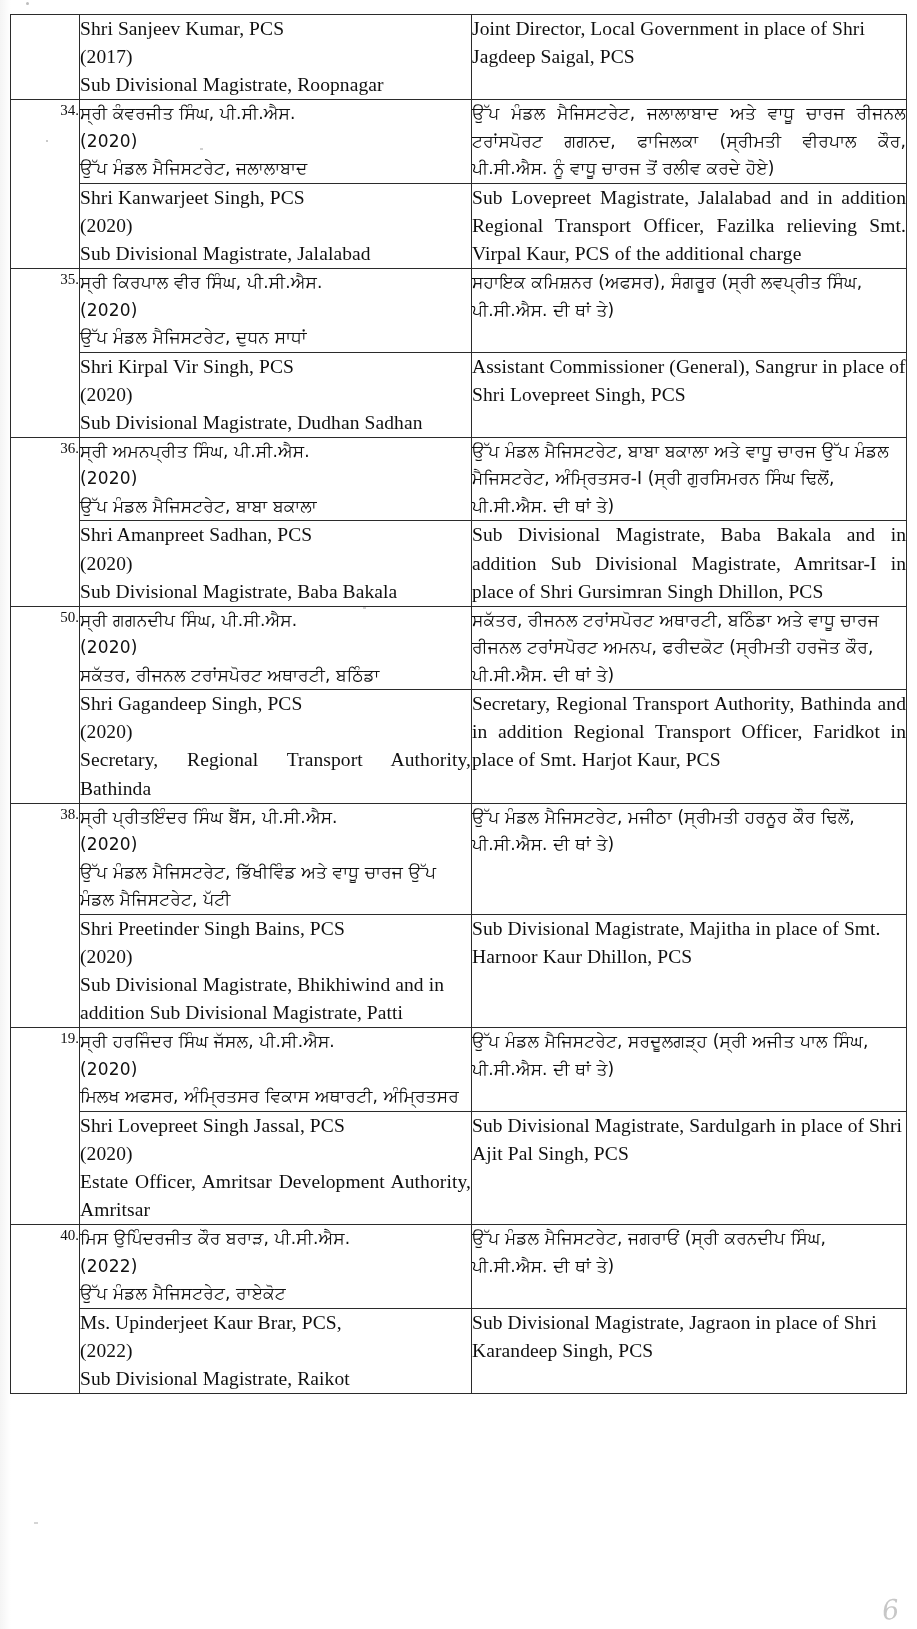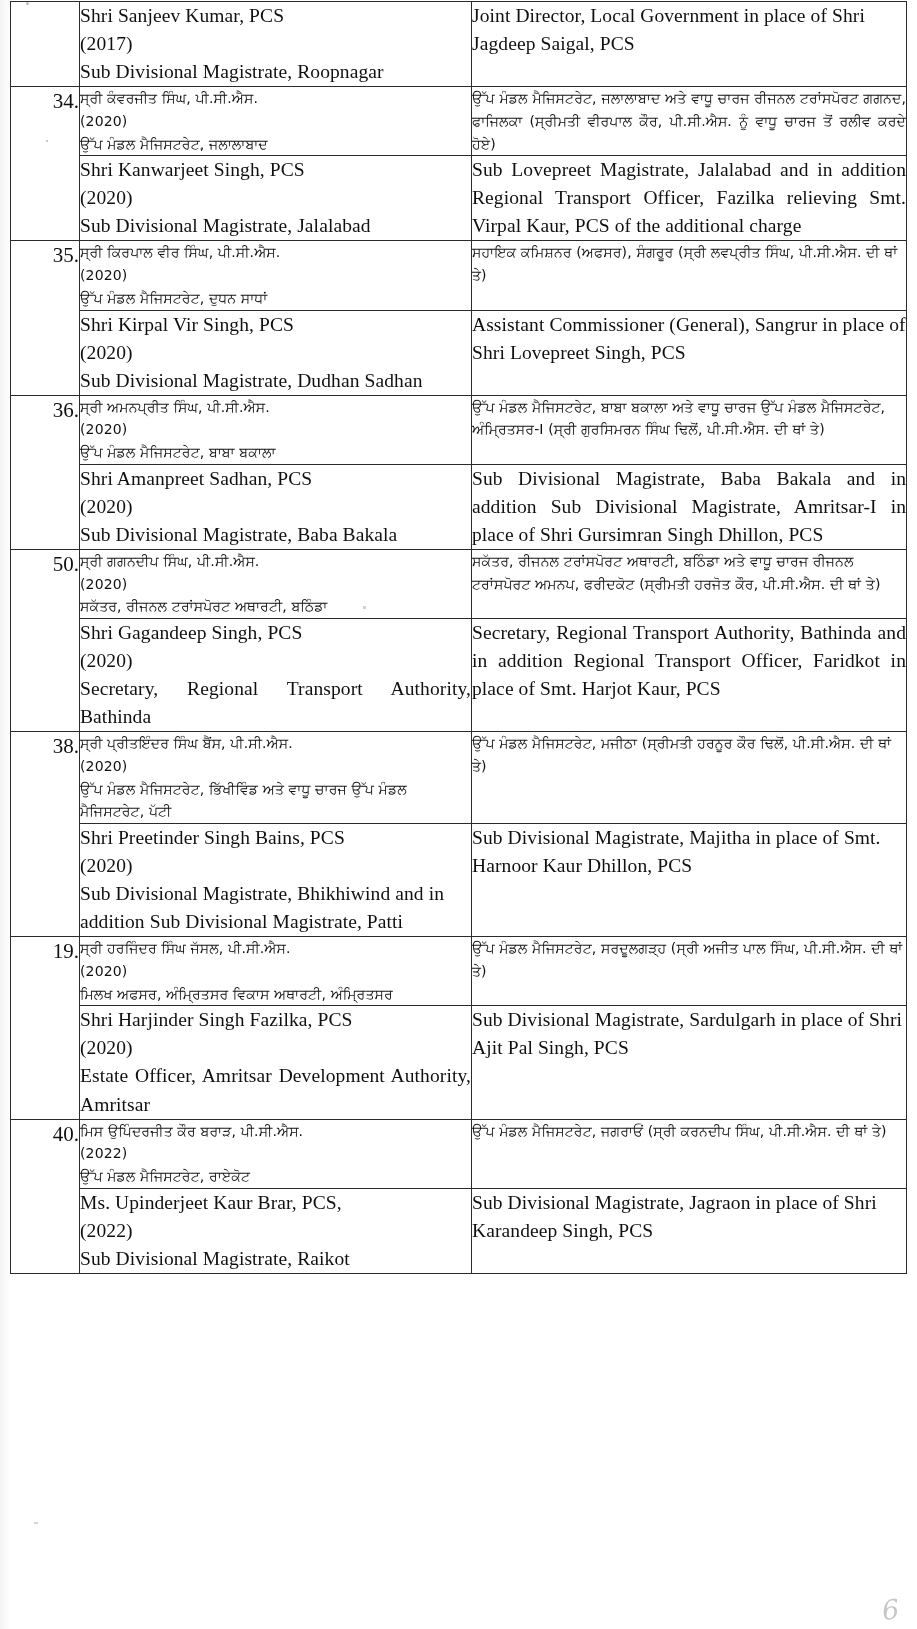--- a/index.html
+++ b/index.html
@@ -21,21 +21,21 @@
     left: 0;
     top: 0;
     width: 917px;
     height: 1629px;
   }
 
   
   table.order-table {
     position: absolute;
     left: 10px;
-    top: 1px;
+    top: 14px;
     width: 896px;
     border-collapse: collapse;
     table-layout: fixed;
   }
   table.order-table td {
     border: 1px solid #2b2b2b;
     vertical-align: top;
     padding: 0;
   }
 
@@ -43,40 +43,40 @@
   col.c-officer { width: 392px; }
   col.c-posting { width: 435px; }
 
   
   .cell {
     padding: 8px 10px 9px 11px;
   }
   .cell-sno {
     padding: 9px 6px 0 0;
     text-align: right;
-    font-size: 21px;
+    font-size: 15px;
     line-height: 1.34;
   }
 
   
   .en {
     font-family: "Liberation Serif", "DejaVu Serif", serif;
     font-size: 19.5px;
     line-height: 1.44;
     letter-spacing: 0.1px;
   }
   .en.just {
     text-align: justify;
     text-align-last: left;
   }
 
   
   .pa {
     font-family: "DejaVu Sans", "Liberation Sans", sans-serif;
-    font-size: 14px;
+    font-size: 17px;
     line-height: 1.62;
     letter-spacing: 0.15px;
     font-weight: 500;
   }
   .pa.just {
     text-align: justify;
     text-align-last: left;
   }
 
   .line { display: block; }
@@ -336,21 +336,21 @@
           </td>
           <td class="cell">
             <div class="pa">
               <span class="line">ਉੱਪ ਮੰਡਲ ਮੈਜਿਸਟਰੇਟ, ਸਰਦੂਲਗੜ੍ਹ (ਸ੍ਰੀ ਅਜੀਤ ਪਾਲ ਸਿੰਘ, ਪੀ.ਸੀ.ਐਸ. ਦੀ ਥਾਂ ਤੇ)</span>
             </div>
           </td>
         </tr>
         <tr>
           <td class="cell">
             <div class="en just">
-              <span class="line">Shri Harjinder Singh Fazilka, PCS</span>
+              <span class="line">Shri Lovepreet Singh Jassal, PCS</span>
               <span class="line">(2020)</span>
               <span class="line">Estate Officer, Amritsar Development Authority, Amritsar</span>
             </div>
           </td>
           <td class="cell">
             <div class="en">
               <span class="line">Sub Divisional Magistrate, Sardulgarh in place of Shri Ajit Pal Singh, PCS</span>
             </div>
           </td>
         </tr>

